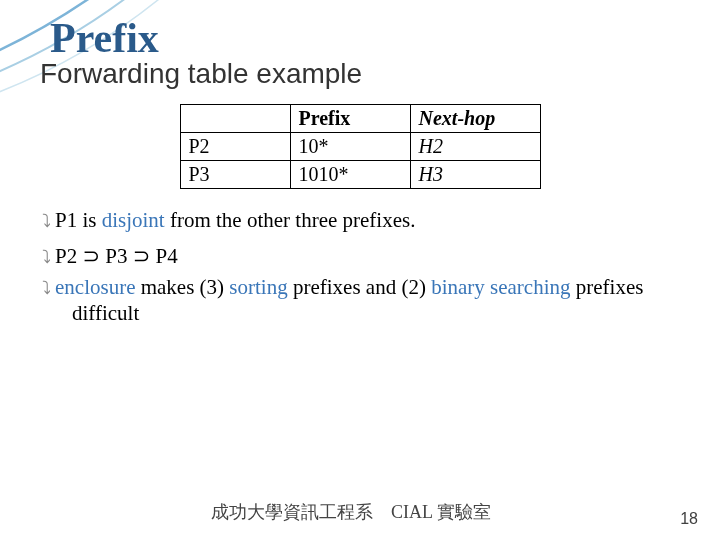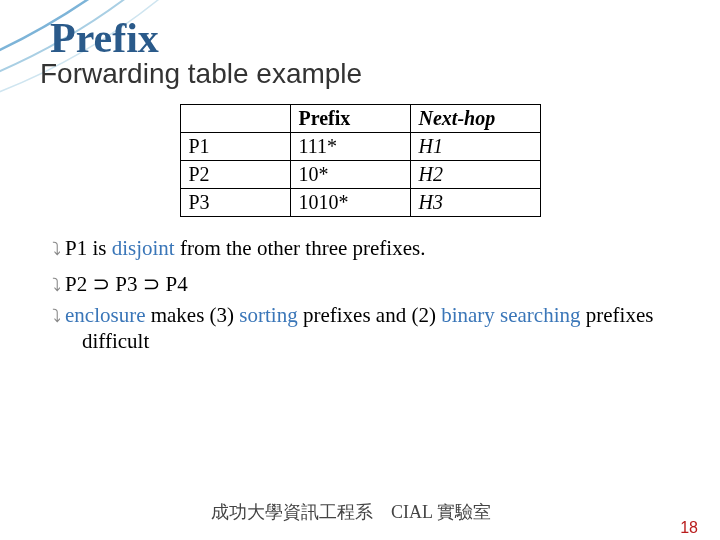--- a/index.html
+++ b/index.html
@@ -49,21 +49,21 @@
     padding: 2px 10px 2px 8px;
     font-size: 20px;
     vertical-align: top;
     line-height: 1.15;
   }
   td.col0 { width: 110px; }
   td.col1 { width: 120px; }
   td.col2 { width: 130px; font-style: italic; }
   .hdr { font-weight: bold; color: #000; }
   .bullets {
-    margin-left: 12px;
+    margin-left: 2px;
   }
   .bullets p {
     font-size: 21px;
     color: #000;
     margin-bottom: 4px;
     padding-left: 30px;
     text-indent: -30px;
     line-height: 1.25;
   }
   .bullet-sym {
@@ -79,25 +79,25 @@
     position: absolute;
     bottom: 16px;
     width: 702px;
     text-align: center;
     font-family: 'DFKai-SB', 'KaiTi', serif;
     font-size: 18px;
     color: #444;
   }
   .pagenum {
     position: absolute;
-    bottom: 3px;
+    bottom: 12px;
     right: 22px;
     font-family: Arial, sans-serif;
     font-size: 16px;
-    color: #b91c1c;
+    color: #404040;
   }
 </style>
 </head>
 <body>
 
 <svg class="bg-curve" viewBox="0 0 420 240">
   <path d="M -20 180 Q 140 140 260 40 Q 310 0 370 -30" stroke="#7db4d8" stroke-width="2.5" fill="none"></path>
   <path d="M -20 195 Q 150 160 275 55 Q 325 12 390 -20" stroke="#a9cfe4" stroke-width="2" fill="none"></path>
   <path d="M -20 210 Q 160 180 290 70 Q 340 25 405 -10" stroke="#cfe5f0" stroke-width="1.5" fill="none"></path>
 </svg>
@@ -106,25 +106,20 @@
   <div class="title-main">Prefix</div>
   <div class="subtitle">Forwarding table example</div>
 
   <div class="table-wrap">
     <table>
       <tbody>
           <tr>
         <td class="col0 hdr"></td>
         <td class="col1 hdr">Prefix</td>
         <td class="col2 hdr">Next-hop</td>
-      </tr>
-      <tr>
-        <td class="col0">P1</td>
-        <td class="col1">111*</td>
-        <td class="col2">H1</td>
       </tr>
       <tr>
         <td class="col0">P2</td>
         <td class="col1">10*</td>
         <td class="col2">H2</td>
       </tr>
       <tr>
         <td class="col0">P3</td>
         <td class="col1">1010*</td>
         <td class="col2">H3</td>

